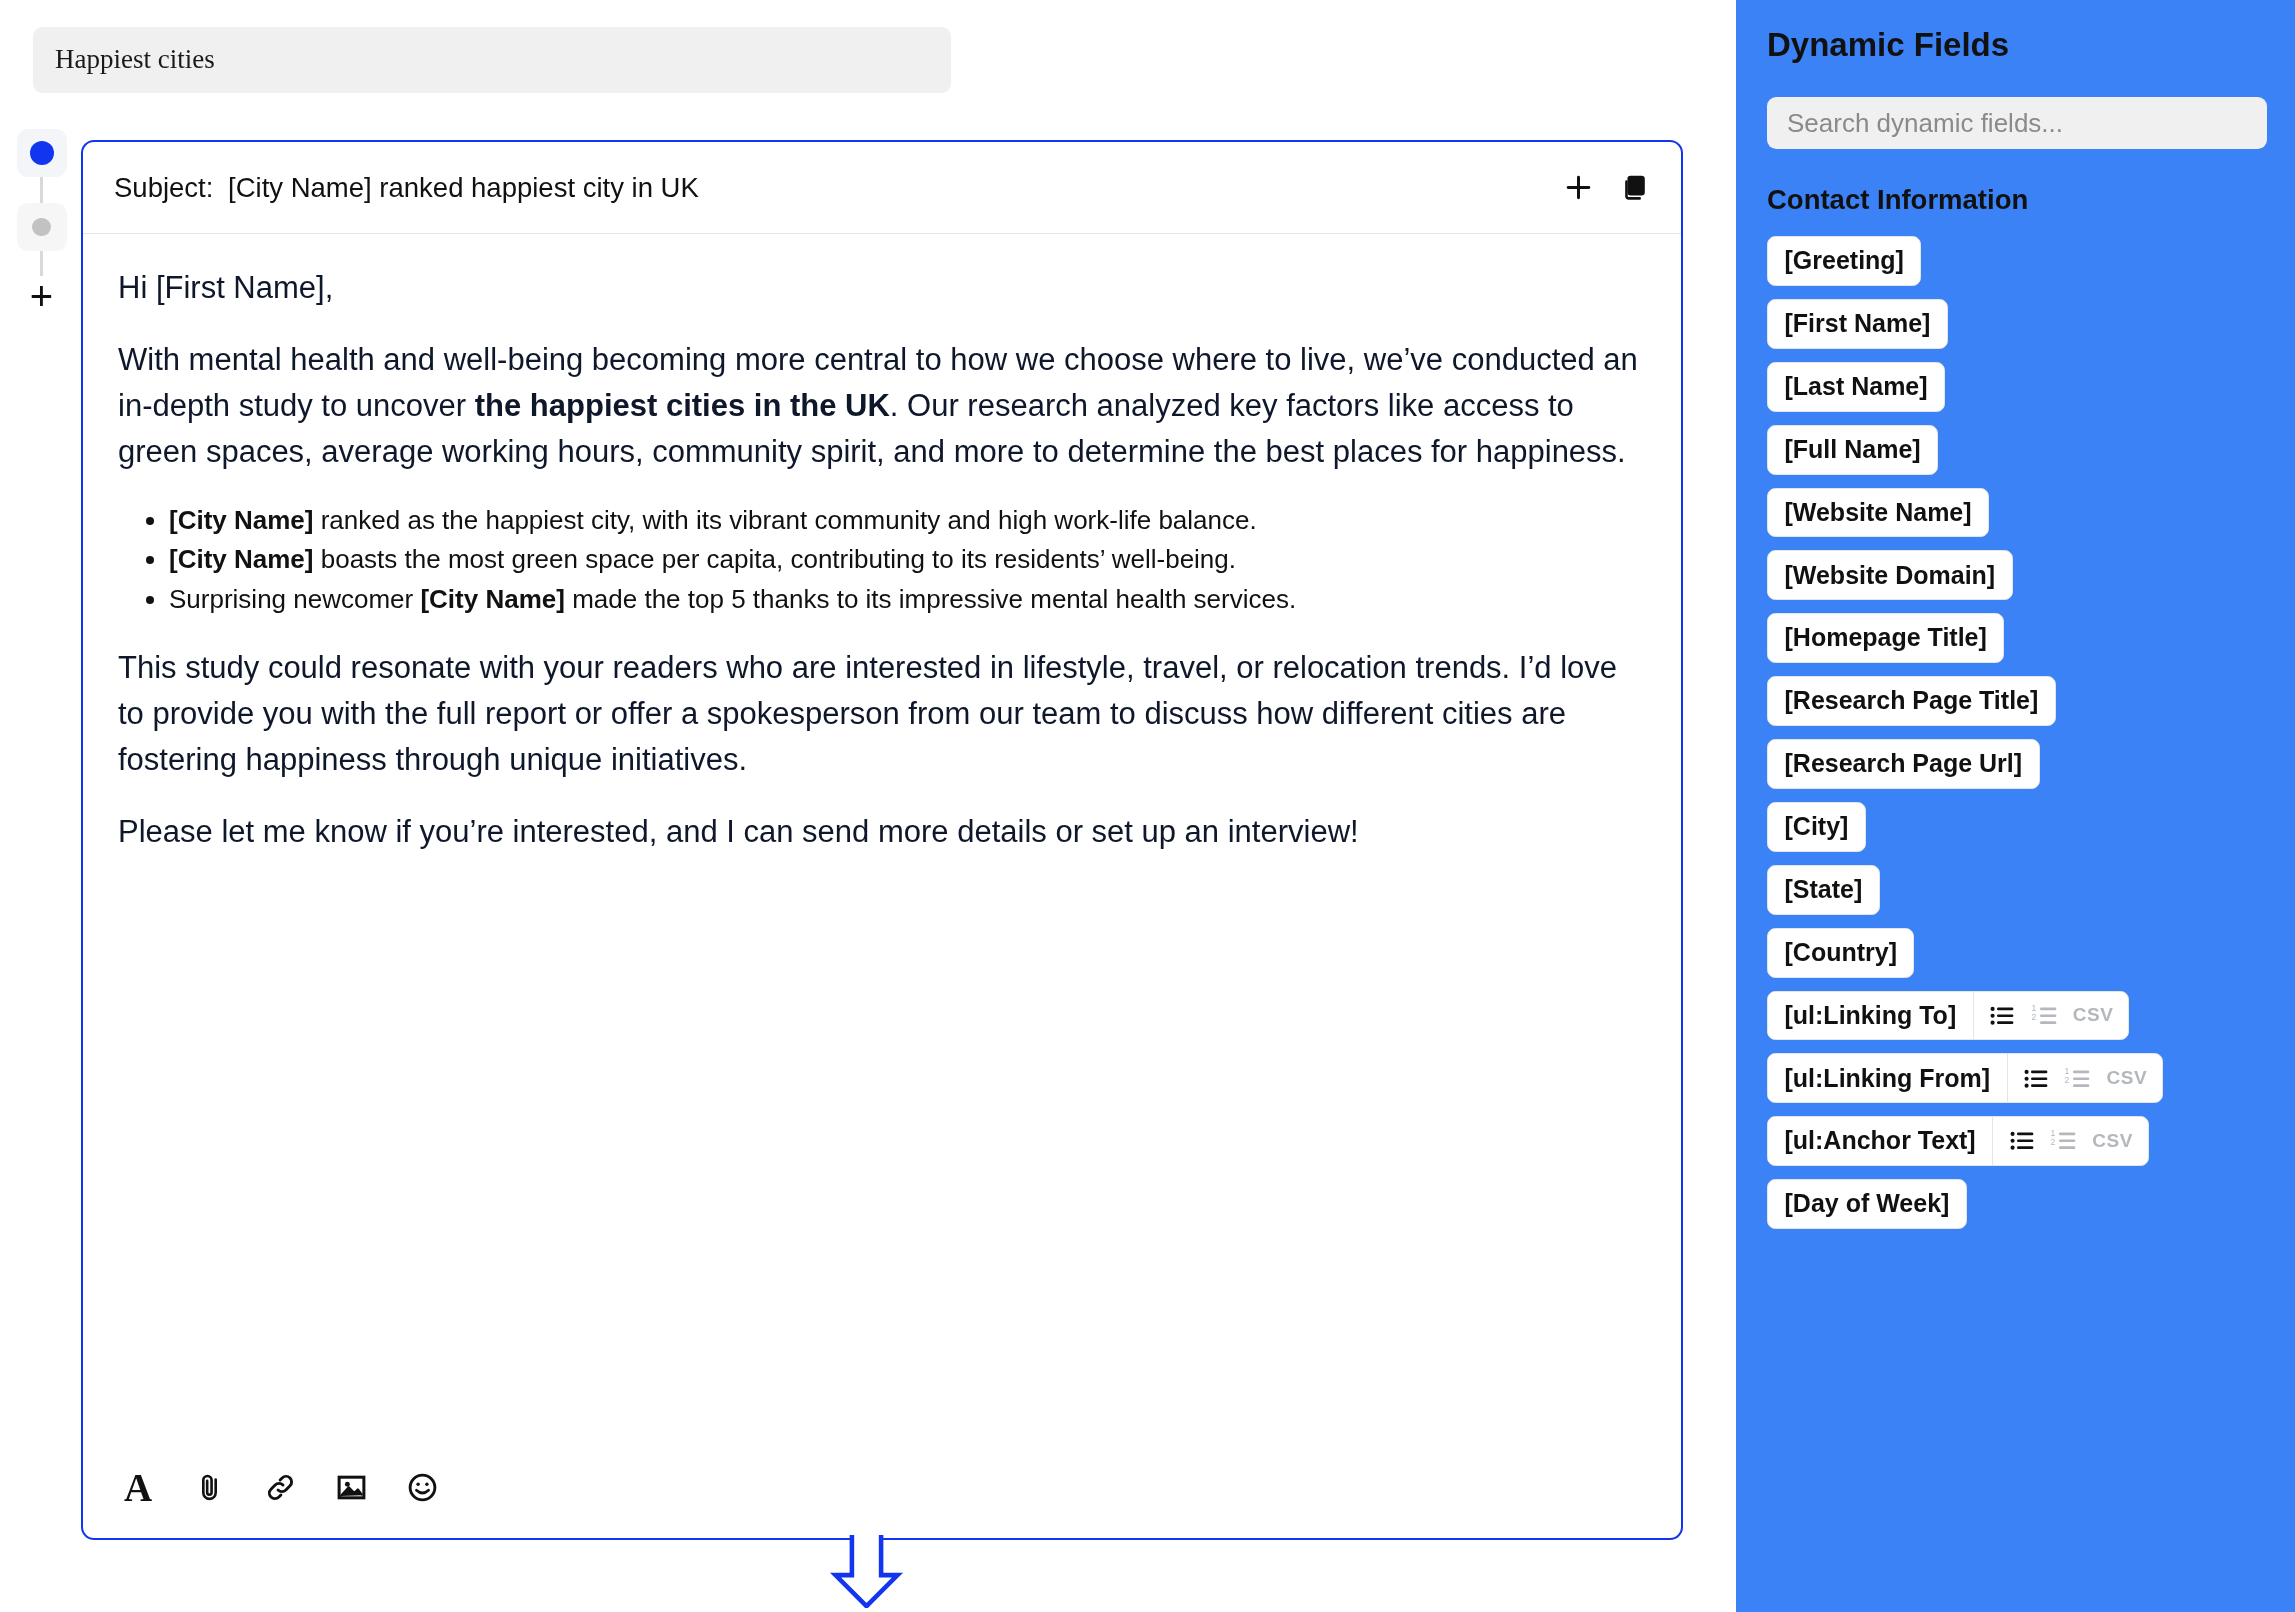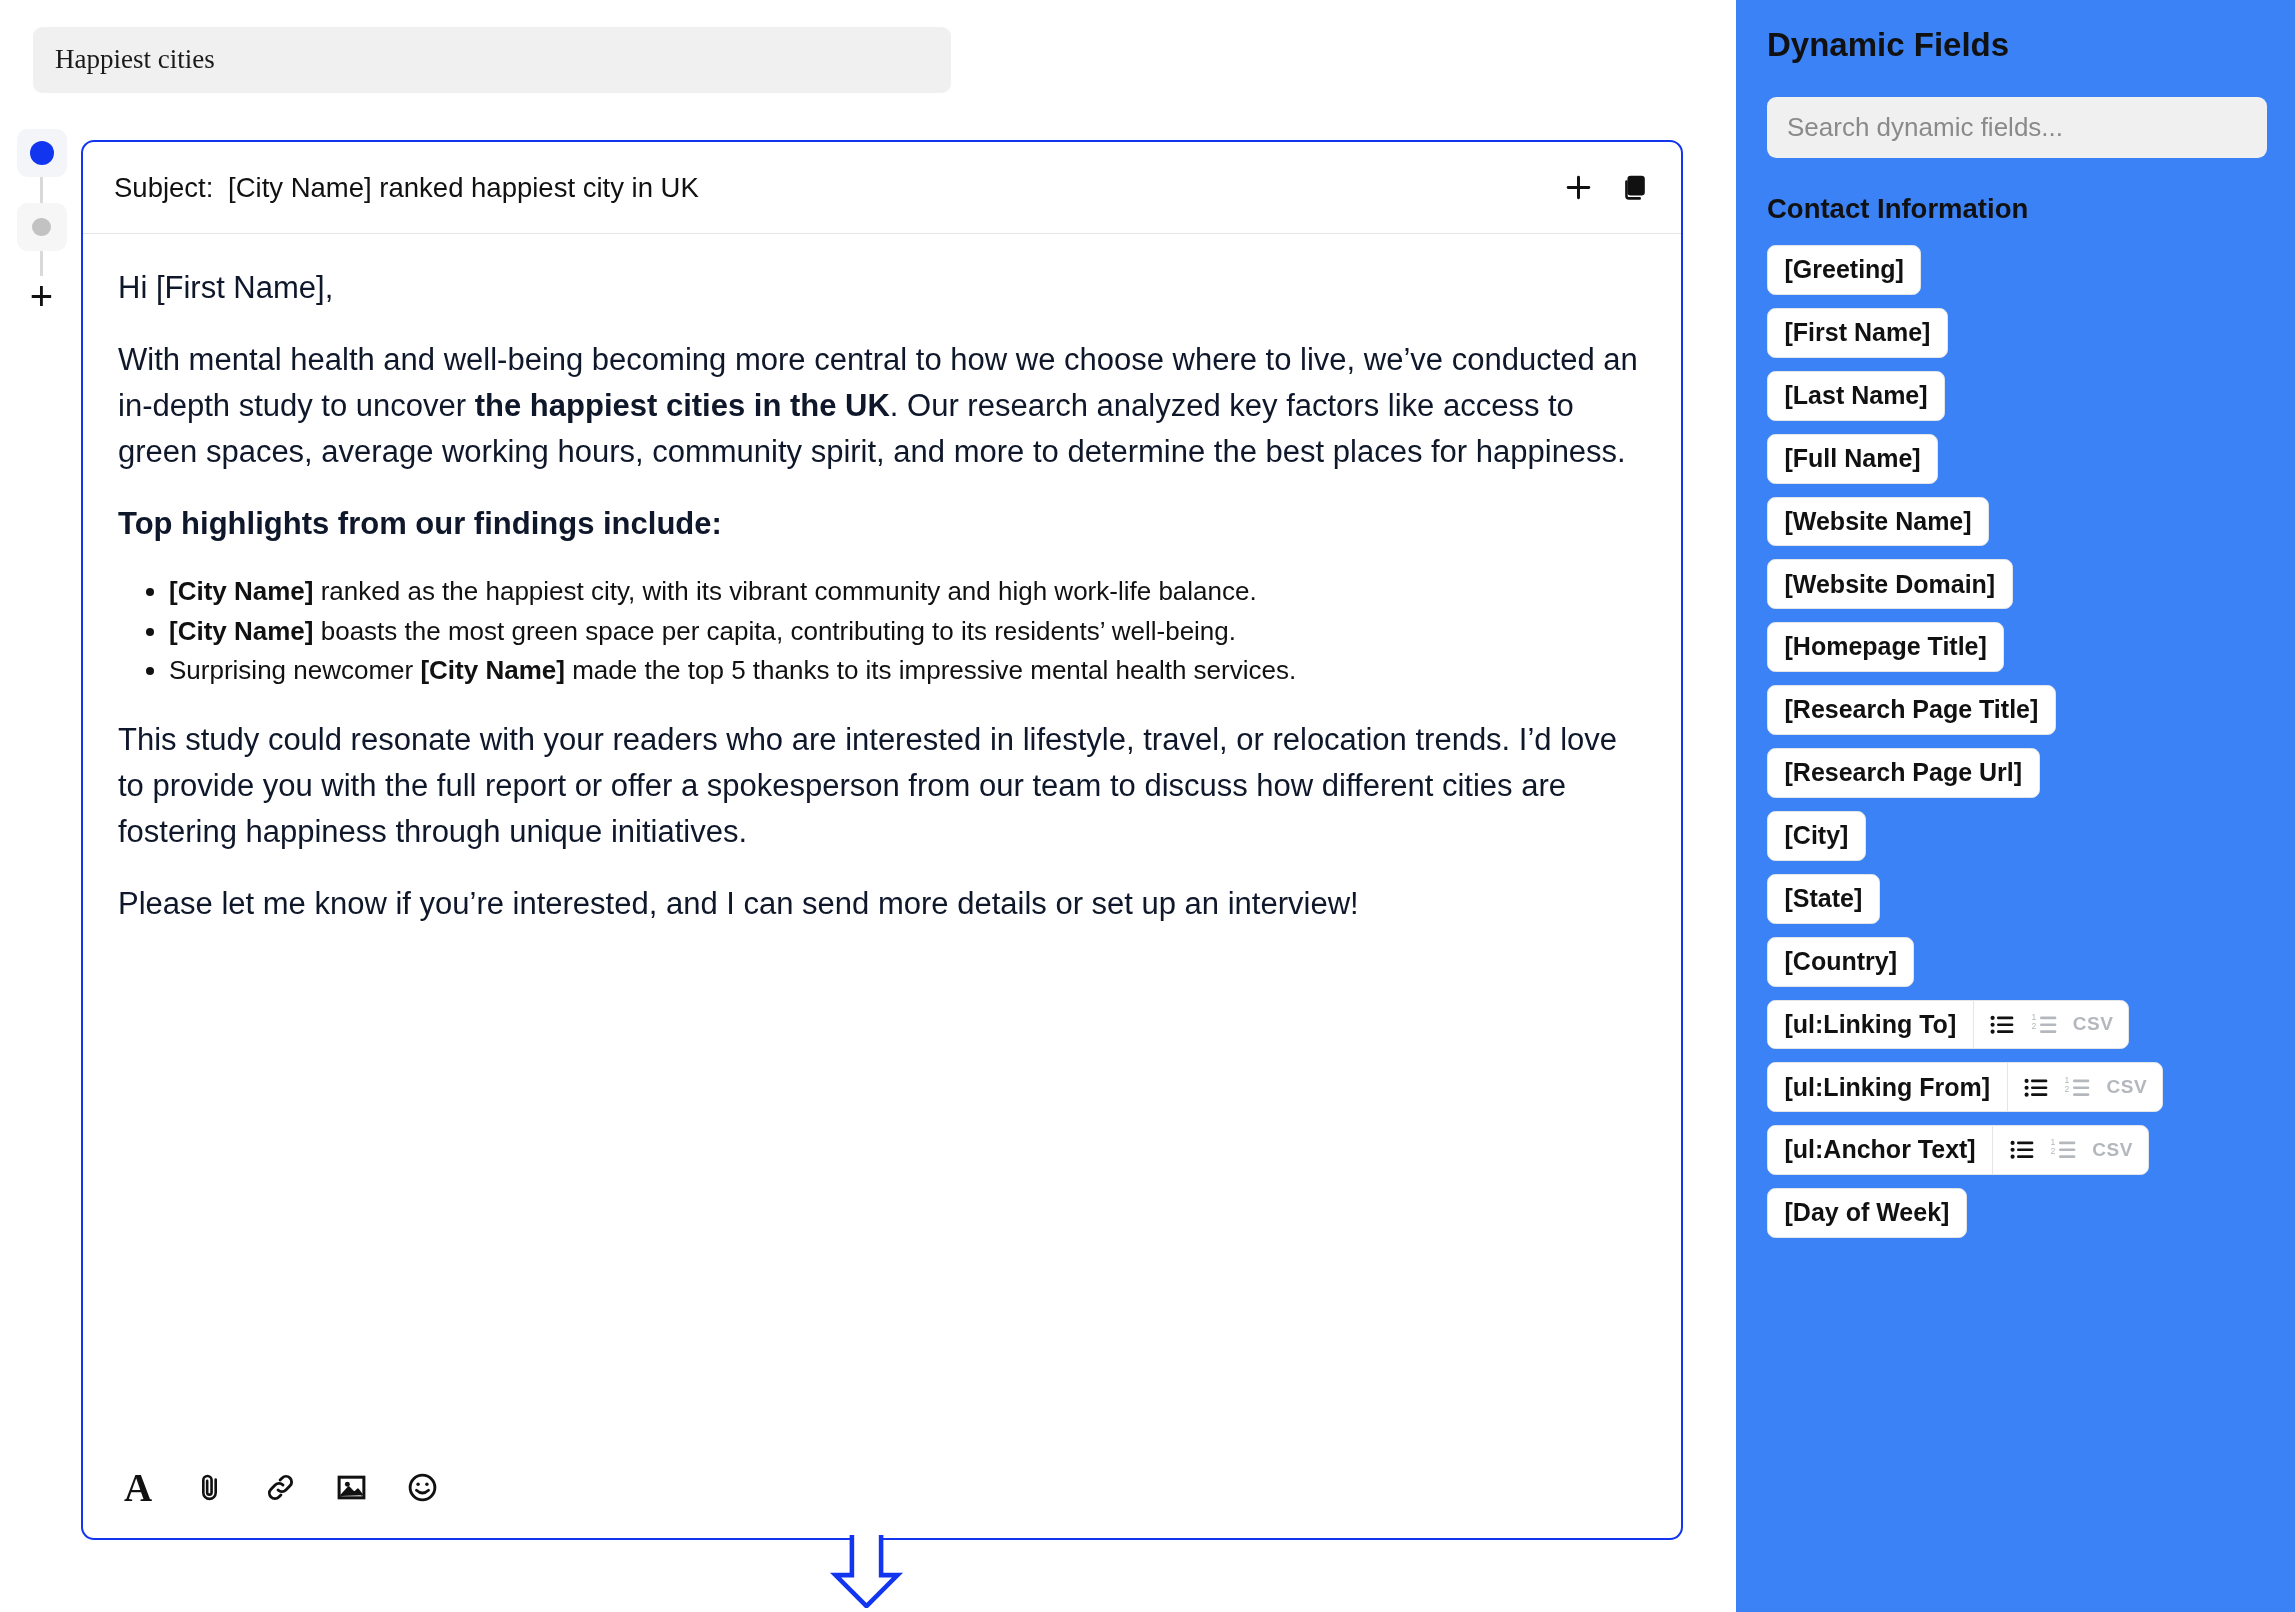--- a/index.html
+++ b/index.html
@@ -202,21 +202,21 @@
     color: #111;
   }
   #sidebar .hint {
     margin: 0 0 35px 0;
     font-size: 27px;
     line-height: 1.42;
     color: #111;
   }
   #df-search {
     width: 500px;
-    height: 61px;
+    height: 52px;
     border: none;
     border-radius: 9.2px;
     background: #f0f0f0;
     font-size: 26px;
     font-family: "Liberation Sans", sans-serif;
     color: #333;
     padding: 0 20px;
     outline: none;
     margin-bottom: 35px;
   }
@@ -312,21 +312,20 @@
       </div>
     </div>
 
     <div id="body-area">
       <p>Hi [First Name],</p>
 
       <p>
         <span>With mental health and well-being becoming more central to how we choose where to live, we’ve conducted an in-depth study to uncover </span><span class="b">the happiest cities in the UK</span><span>. Our research analyzed key factors like access to green spaces, average working hours, community spirit, and more to determine the best places for happiness.</span>
       </p>
 
-      <p class="b">Top highlights from our findings include:</p>
 
       <ul>
         <li><span class="b">[City Name]</span><span> ranked as the happiest city, with its vibrant community and high work-life balance.</span></li>
         <li><span class="b">[City Name]</span><span> boasts the most green space per capita, contributing to its residents’ well-being.</span></li>
         <li><span>Surprising newcomer </span><span class="b">[City Name]</span><span> made the top 5 thanks to its impressive mental health services.</span></li>
       </ul>
 
       <p>This study could resonate with your readers who are interested in lifestyle, travel, or relocation trends. I’d love to provide you with the full report or offer a spokesperson from our team to discuss how different cities are fostering happiness through unique initiatives.</p>
       <p>Please let me know if you’re interested, and I can send more details or set up an interview!</p>
     </div>

